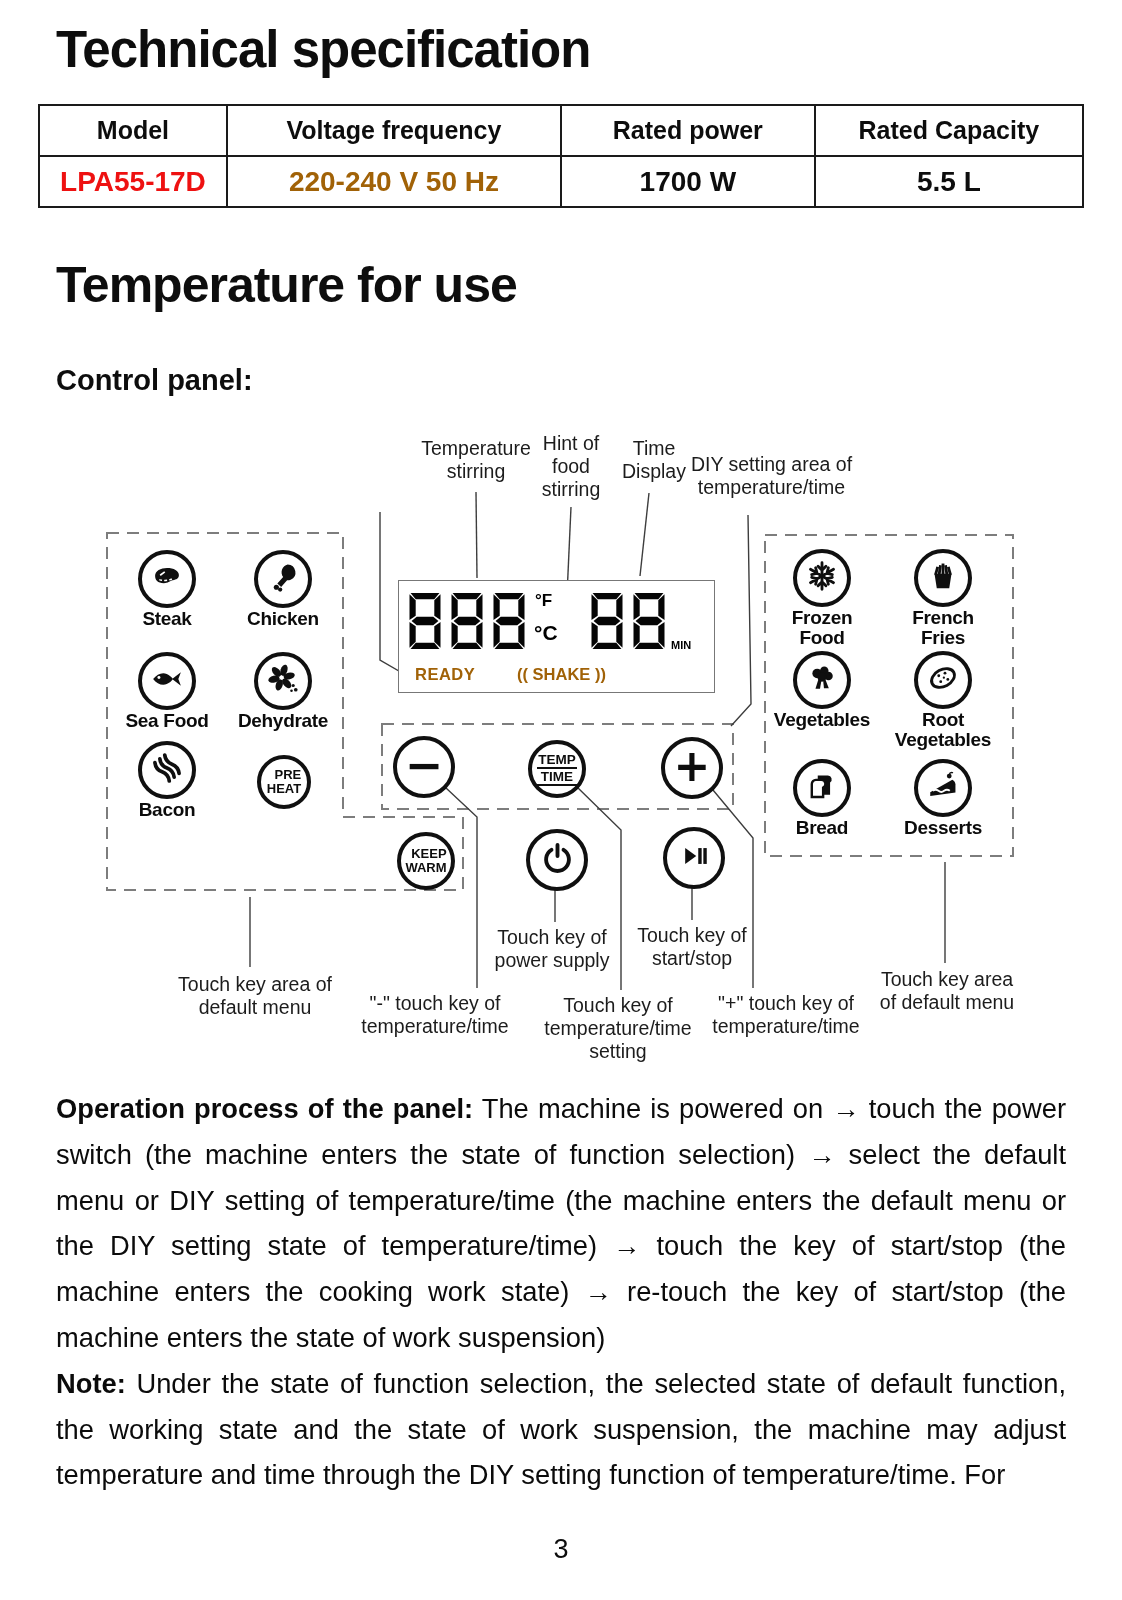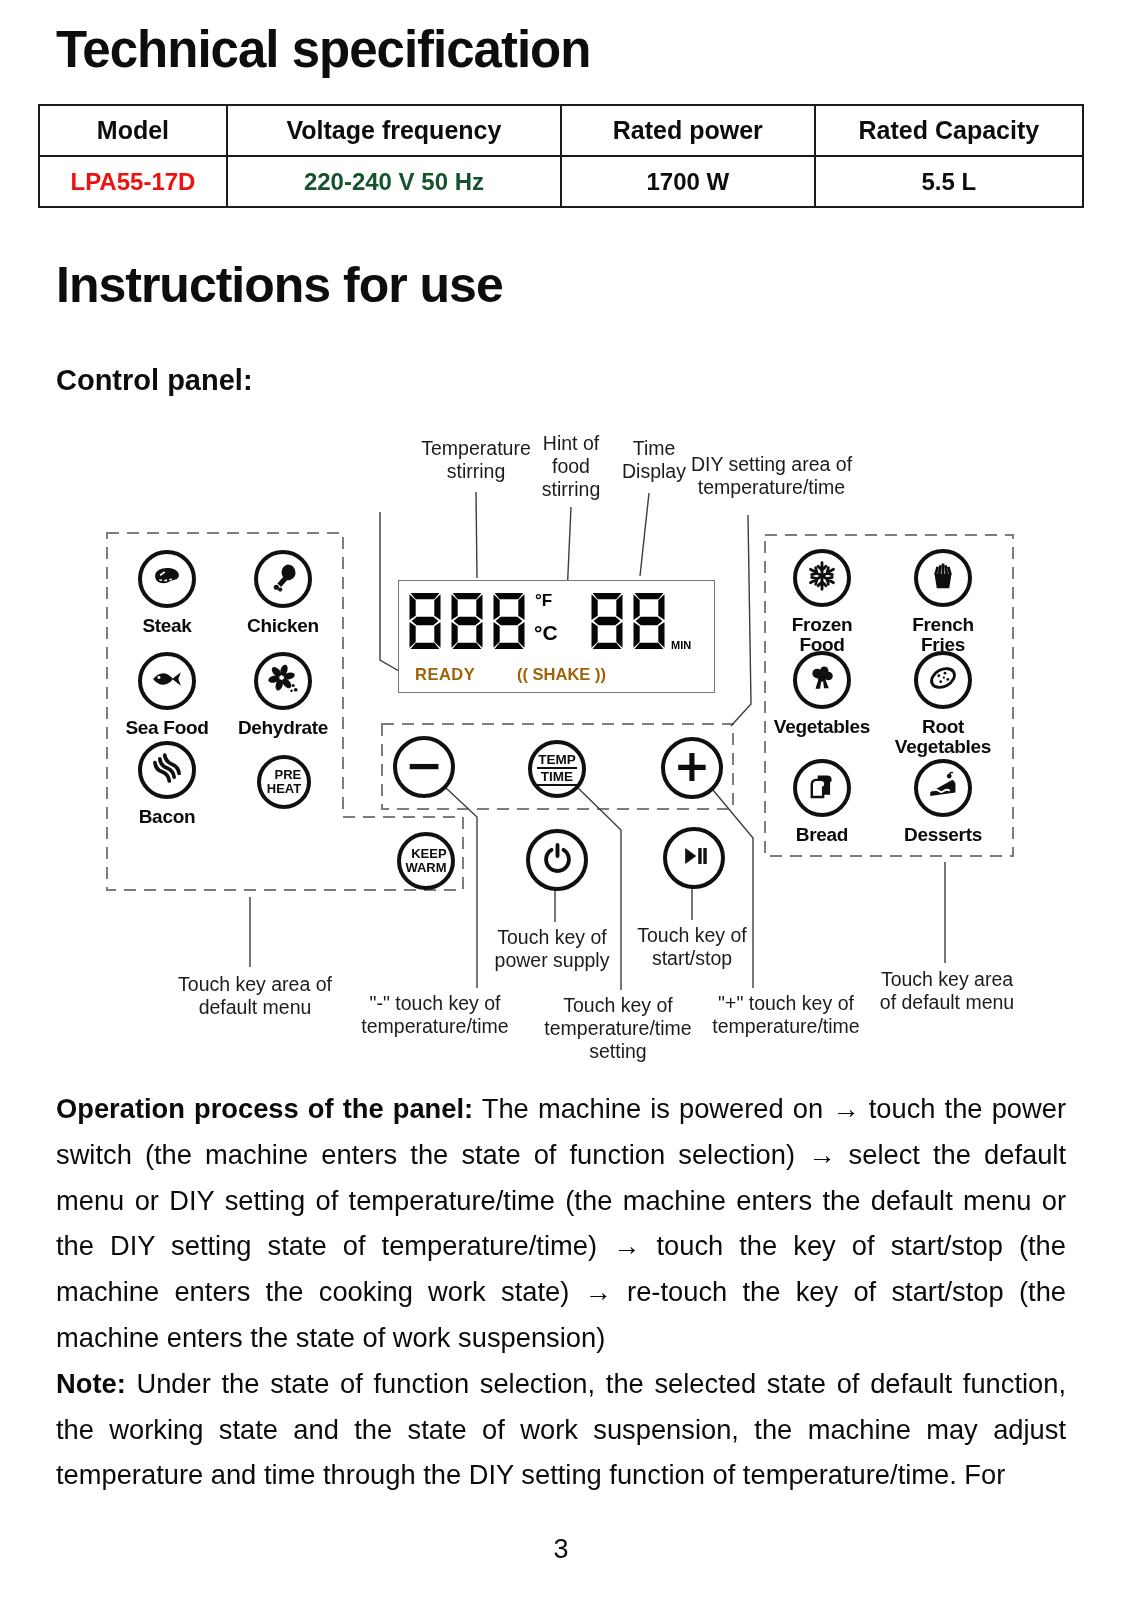--- a/index.html
+++ b/index.html
@@ -8,29 +8,29 @@
     width:1122px; height:1600px; position:relative; overflow:hidden;
     font-family:"Liberation Sans","DejaVu Sans",sans-serif; color:#0d0d0d;
   }
   .h1 { position:absolute; left:56px; top:20px; font-size:51px; font-weight:700; letter-spacing:-1px; }
   .h2 { position:absolute; left:56px; top:256px; font-size:50px; font-weight:700; letter-spacing:-1px; }
   .h3 { position:absolute; left:56px; top:364px; font-size:29px; font-weight:700; }
 
   table.spec { position:absolute; left:38px; top:104px; width:1046px; border-collapse:collapse; table-layout:fixed; }
   table.spec th, table.spec td { border:2px solid #1a1a1a; text-align:center; vertical-align:middle; }
   table.spec th { font-size:25px; font-weight:700; height:51px; }
-  table.spec td { font-size:24px; font-weight:700; height:51px; }
+  table.spec td { font-size:28px; font-weight:700; height:51px; }
 
   .diagram { position:absolute; left:0; top:420px; width:1122px; height:648px; }
   .overlay { position:absolute; left:0; top:0; }
 
   .callout { position:absolute; font-size:19.5px; line-height:1.17; color:#1c1c1c;
              text-align:center; white-space:pre-line; }
 
-  .menu-item { position:absolute; width:120px; display:flex; flex-direction:column; align-items:center; gap:8px; }
+  .menu-item { position:absolute; width:120px; display:flex; flex-direction:column; align-items:center; gap:1px; }
   .circle { border:4.5px solid #101010; border-radius:50%; background:#fff;
             display:flex; align-items:center; justify-content:center; flex:none; }
   .c58 { width:58px; height:58px; }
   .c54 { width:54px; height:54px; }
   .c62 { width:62px; height:62px; }
   .menu-label { font-weight:700; font-size:19px; line-height:1.03; text-align:center;
                 white-space:pre-line; letter-spacing:-0.3px; color:#0b0b0b; }
   .circle-text { font-weight:800; font-size:13px; line-height:1.08; text-align:right; white-space:pre-line; }
   .key { position:absolute; }
   .glyph-math { font-family:"DejaVu Sans",sans-serif; font-weight:700; line-height:1; margin-top:-5px; }
@@ -63,28 +63,28 @@
     </colgroup>
   <tbody>
       <tr>
     <th>Model</th>
     <th>Voltage frequency</th>
     <th>Rated power</th>
     <th>Rated Capacity</th>
   </tr>
   <tr>
     <td style="color: rgb(238, 17, 17);">LPA55-17D</td>
-    <td style="color: #14532d;">220-240 V 50 Hz</td>
+    <td style="color: #a16207;">220-240 V 50 Hz</td>
     <td>1700 W</td>
     <td>5.5 L</td>
   </tr>
 </tbody>
   </table>
 
-<div class="h2">Instructions for use</div>
+<div class="h2">Temperature for use</div>
 <div class="h3">Control panel:</div>
 
 <div class="diagram">
 
   <svg class="overlay" width="1122" height="648" viewBox="0 0 1122 648">
     <defs>
       <g id="seg8" fill="#050505">
         <polygon points="4,3 32,3 27,9 9,9"></polygon>
         <polygon points="5,30 10,26 26,26 31,30 26,34 10,34"></polygon>
         <polygon points="4,57 9,51 27,51 32,57"></polygon>

